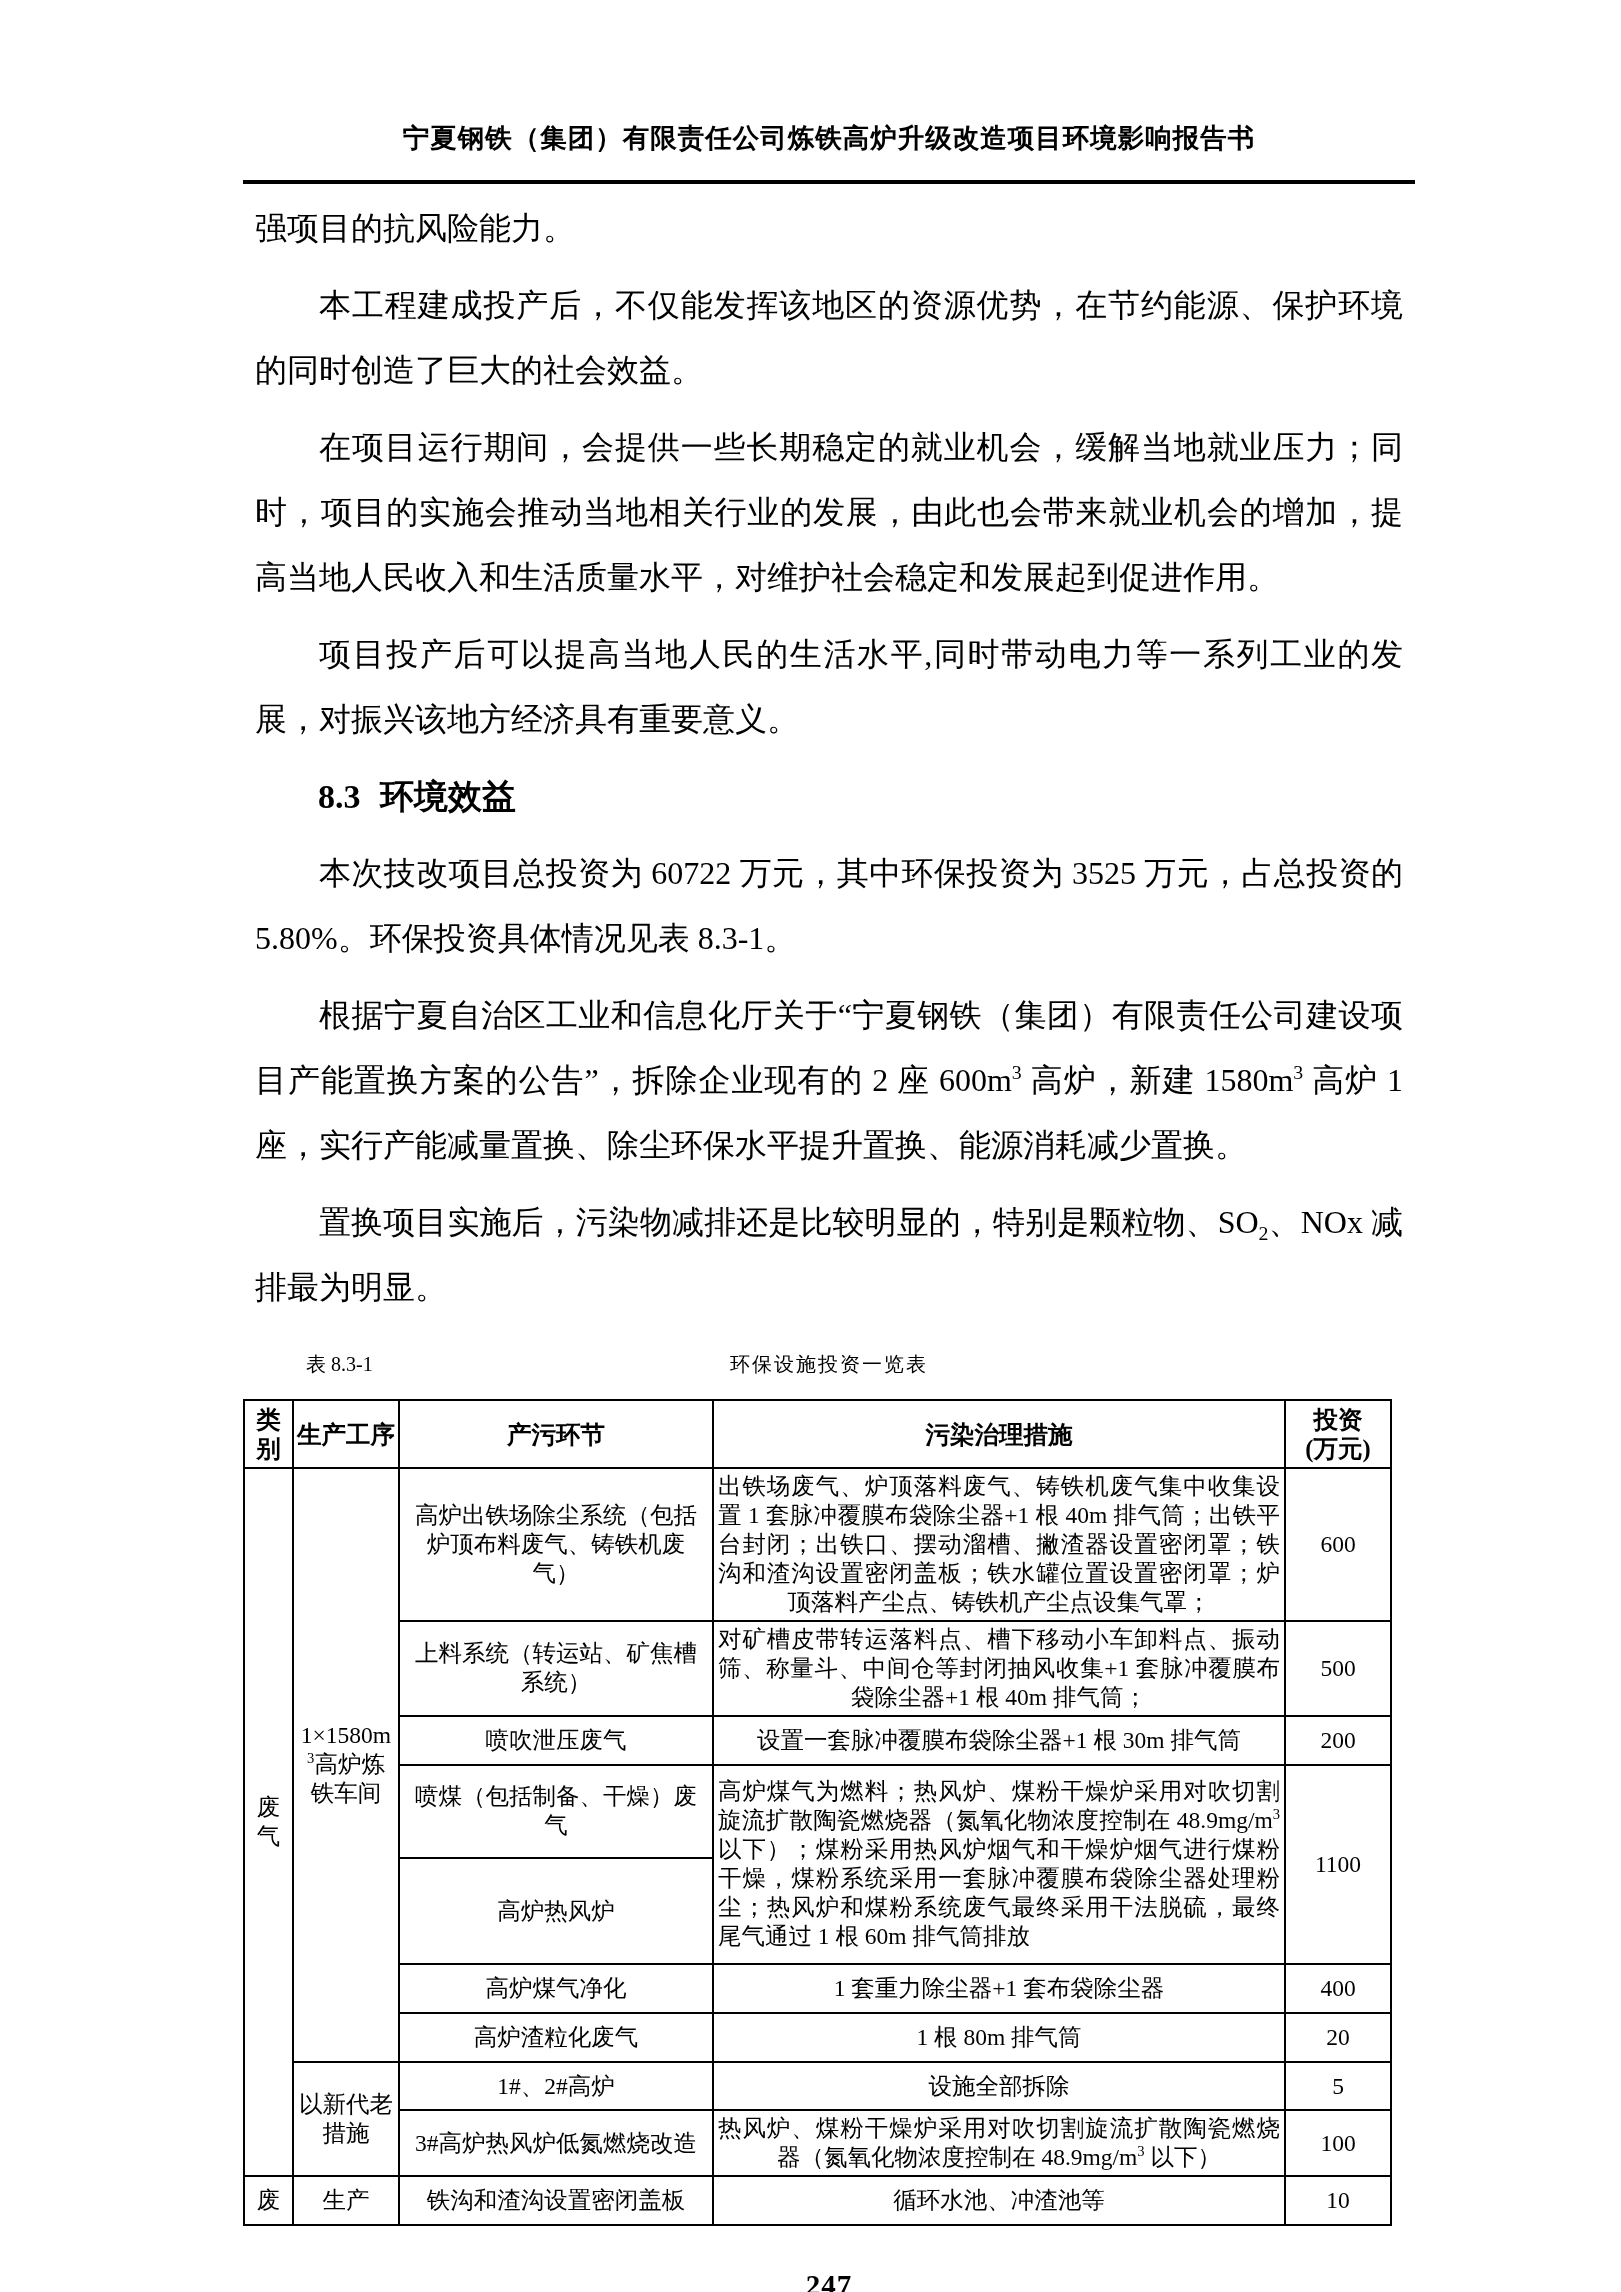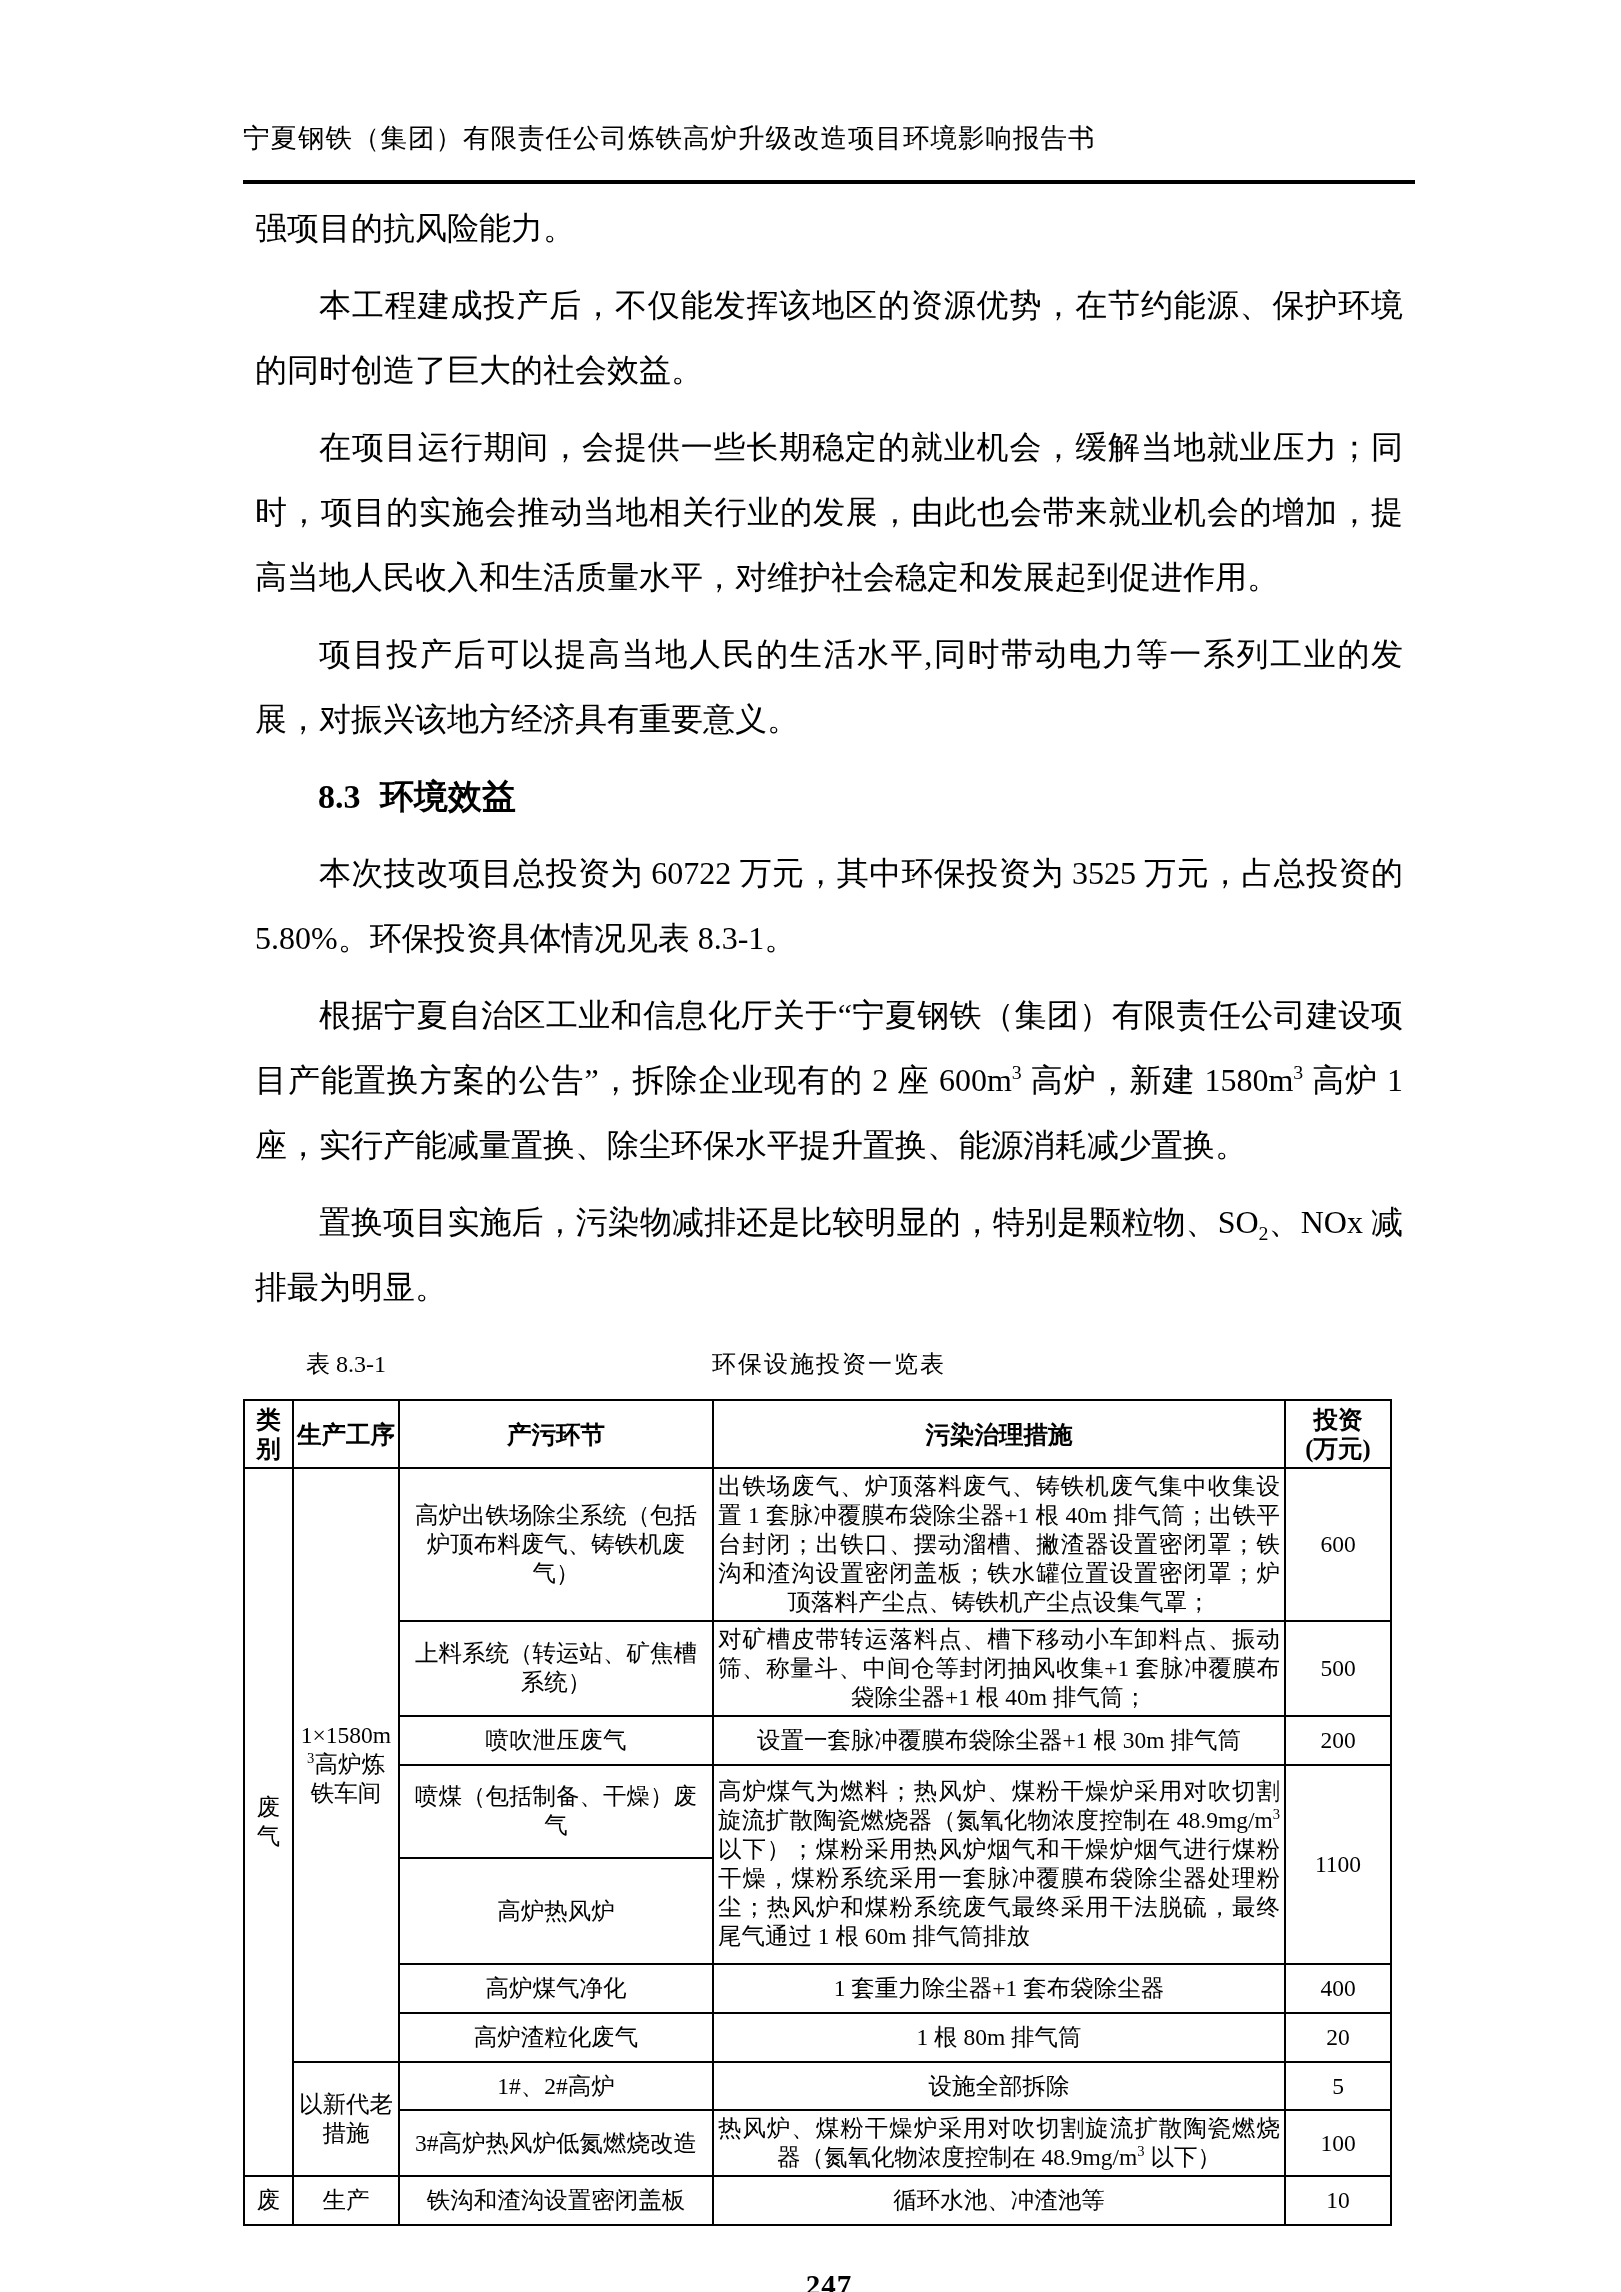--- a/index.html
+++ b/index.html
@@ -5,39 +5,39 @@
   html,body{margin:0;padding:0;background:#888;}
   .page{
     width:1621px;height:2293px;background:#ffffff;color:#000;
     font-family:"Liberation Serif","DejaVu Serif",serif;
     position:relative;overflow:hidden;box-sizing:border-box;
     padding:0 206px 0 243px;
   }
   
   .hdr{padding-top:123px;}
   .hdr-title{
-    text-align:left;font-size:26.5px;line-height:31px;font-weight:normal;
+    text-align:center;font-size:26.5px;line-height:31px;font-weight:bold;
     letter-spacing:1px;
   }
   .hdr-rule{height:4.9px;background:#000;margin-top:25.5px;}
   
   .doc-body{margin-top:5.9px;font-size:32px;line-height:65px;text-align:justify;}
   .doc-body p{margin:12px;}
   p.para{text-indent:2em;}
   p.cont{text-indent:0;}
   .sec-h{
     font-weight:bold;font-size:34px;line-height:65px;margin:0;
     padding-left:63px;text-indent:0;
   }
   .sec-h .hnum{margin-right:19.6px;}
   sup{font-size:0.62em;line-height:0;}
   sub{font-size:0.62em;line-height:0;}
   
   .tbl-caption{
-    position:relative;font-size:24px;line-height:65px;height:65px;
+    position:relative;font-size:20px;line-height:65px;height:65px;
   }
   .cap-label{position:absolute;left:63px;top:0;}
   .cap-title{display:block;text-align:center;letter-spacing:2px;}
   
   table.inv{
     border-collapse:collapse;table-layout:fixed;width:1147px;
     border:2.9px solid #000;margin-top:2px;
   }
   table.inv th,table.inv td{
     border:2px solid #000;font-size:23.5px;line-height:29px;

